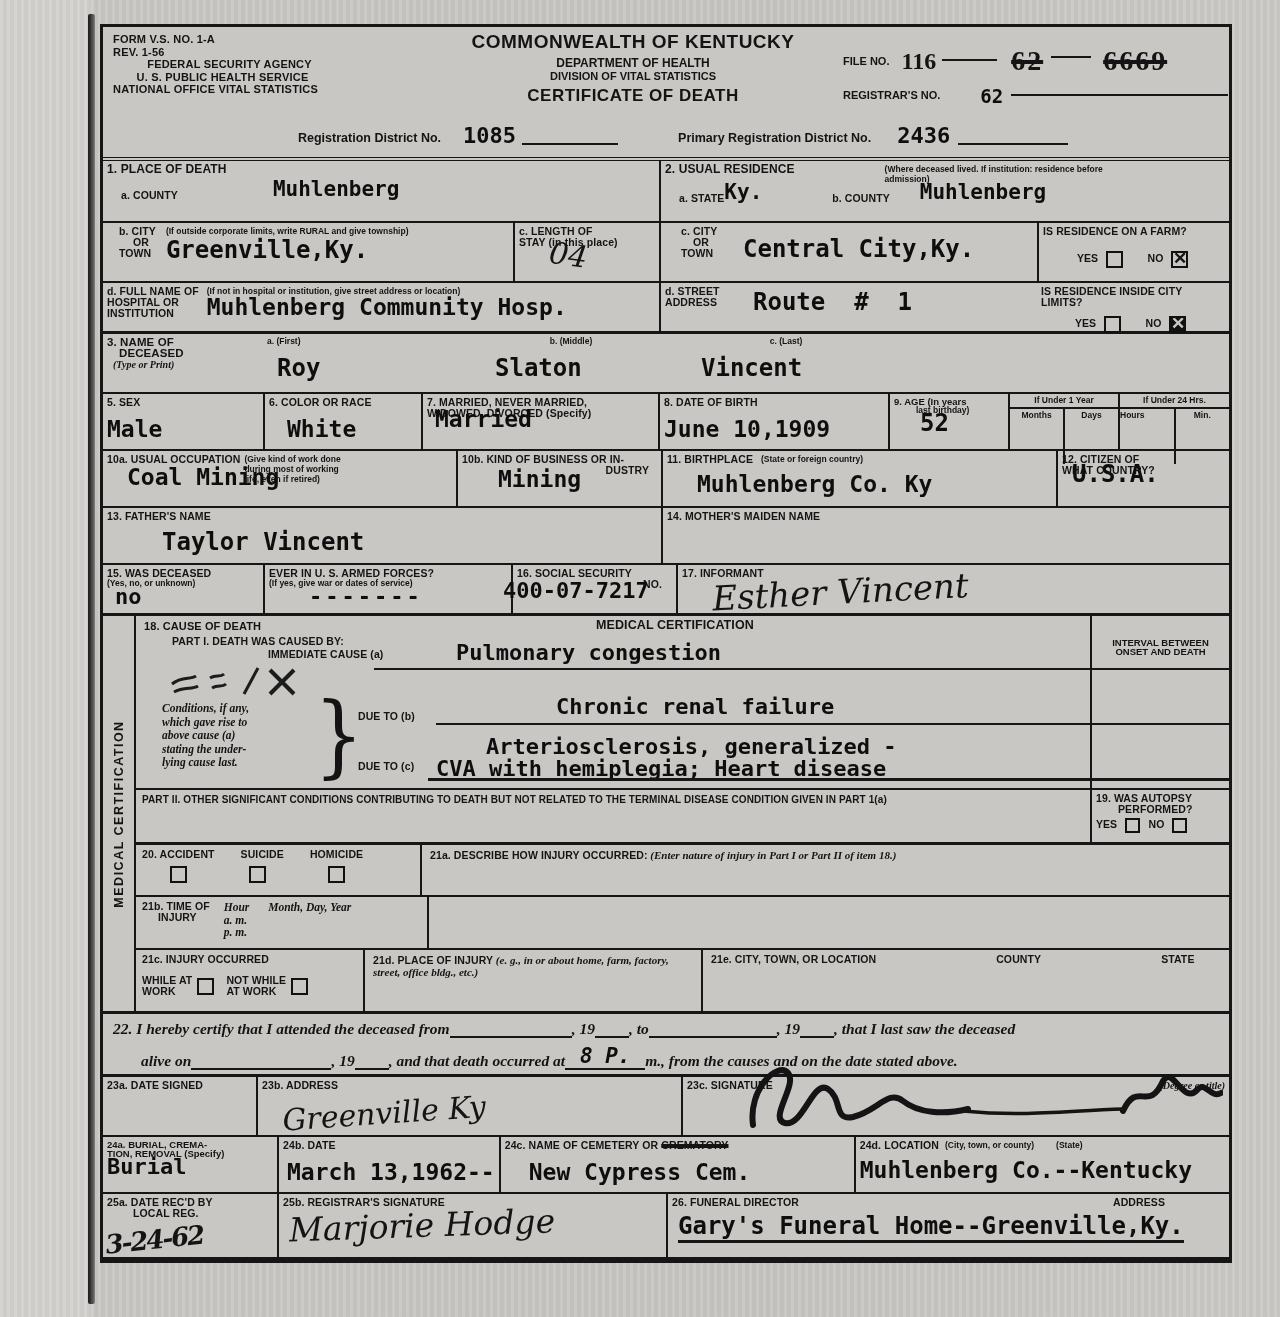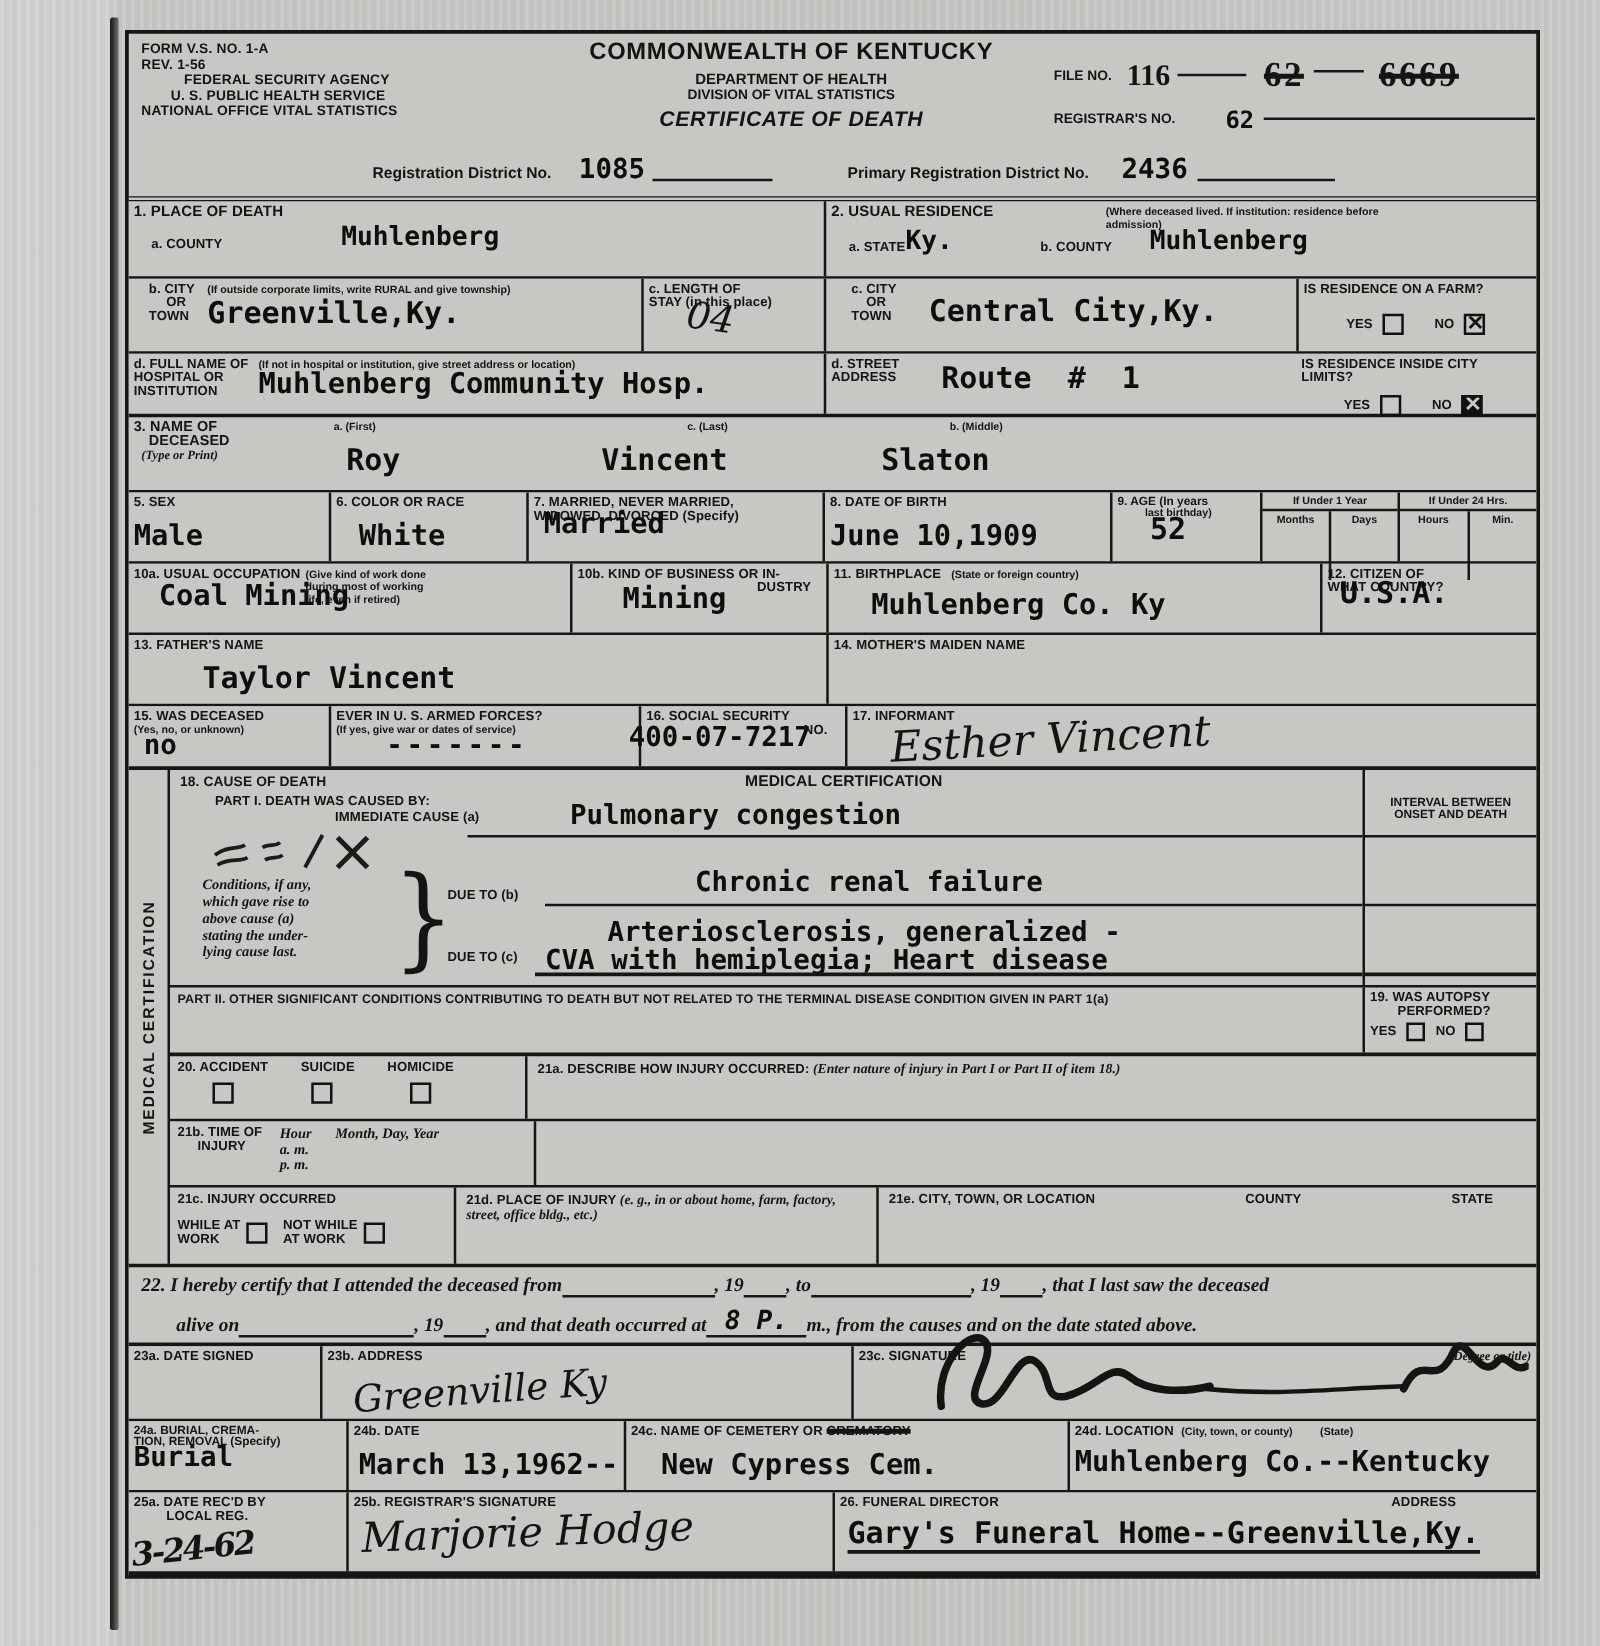--- a/index.html
+++ b/index.html
@@ -26,21 +26,21 @@
     border:3px solid #161616; background:#c8c7c4;
     font-size:10px; z-index:2;
   }
   .hdr { position:relative; height:134px; border-bottom:4px double #161616; }
   .hdr-left { position:absolute; left:10px; top:6px; font-weight:bold; line-height:12.5px; font-size:11px; letter-spacing:.2px; }
   .hdr-left .ind { text-align:center; }
   .hdr-center { position:absolute; left:330px; top:4px; width:400px; text-align:center; font-weight:bold; }
   .hdr-center .big { font-size:19px; letter-spacing:.5px; }
   .hdr-center .mid { font-size:12px; margin-top:3px; }
   .hdr-center .mid2 { font-size:11px; }
-  .hdr-center .cert { font-size:17px; margin-top:4px; letter-spacing:.5px;font-style:italic; }
+  .hdr-center .cert { font-size:17px; margin-top:4px; letter-spacing:.5px; }
   .hdr-right { position:absolute; left:740px; top:18px; width:385px; }
   .filerow { display:flex; align-items:center; font-weight:bold; }
   .filerow .lab { font-size:11px; }
   .serif-num { font-family:"Liberation Serif", serif; font-weight:bold; }
   .file-no { font-size:24px; margin-left:12px; line-height:18px; }
   .stamp { font-size:28px; text-decoration:line-through; text-decoration-thickness:4px; letter-spacing:2px; }
   .regline { position:absolute; left:195px; top:96px; width:920px; display:flex; font-weight:bold; font-size:12.5px; align-items:flex-end; }
   .hand { font-family:"DejaVu Serif", serif; font-style:italic; }
   .typed { font-family:"DejaVu Sans Mono", monospace; font-weight:bold; white-space:pre; color:#0e0e0e; }
   .blank { display:inline-block; border-bottom:2px solid #161616; }
@@ -203,27 +203,27 @@
     <div class="row" style="height:60px">
       <div class="cell" style="flex:0 0 160px">
         <div class="lbl" style="font-size:11.5px">3. NAME OF</div>
         <div class="lbl" style="font-size:11.5px; padding-left:12px">DECEASED</div>
         <div class="it" style="font-size:10px; padding-left:6px">(Type or Print)</div>
       </div>
       <div class="cell" style="flex:0 0 198px; border-left:none">
         <div class="lbl-sm">a. (First)</div>
         <div class="typed" style="font-size:24px; margin:8px 0 0 10px">Roy</div>
       </div>
+      <div class="cell" style="flex:0 0 220px; border-left:none">
+        <div class="lbl-sm" style="text-align:center">b. (Middle)</div>
+        <div class="typed" style="font-size:24px; margin:8px 0 0 30px">Slaton</div>
+      </div>
       <div class="cell" style="flex:0 0 210px; border-left:none">
         <div class="lbl-sm" style="text-align:center">c. (Last)</div>
         <div class="typed" style="font-size:24px; margin:8px 0 0 16px">Vincent</div>
-      </div>
-      <div class="cell" style="flex:0 0 220px; border-left:none">
-        <div class="lbl-sm" style="text-align:center">b. (Middle)</div>
-        <div class="typed" style="font-size:24px; margin:8px 0 0 30px">Slaton</div>
       </div>
     </div>
 
     <div class="row" style="height:57px">
       <div class="cell" style="flex:0 0 160px">
         <div class="lbl">5. SEX</div>
         <div class="typed" style="font-size:23px; margin-top:8px">Male</div>
       </div>
       <div class="cell" style="flex:0 0 158px">
         <div class="lbl">6. COLOR OR RACE</div>
@@ -246,21 +246,21 @@
       <div class="cell" style="flex:0 0 110px; padding:0">
         <div class="lbl-sm" style="border-bottom:2px solid #161616; text-align:center; padding:2px 0">If Under 1 Year</div>
         <div style="display:flex; height:100%">
           <div class="lbl-sm" style="flex:1; border-right:2px solid #161616; text-align:center; padding-top:2px">Months</div>
           <div class="lbl-sm" style="flex:1; text-align:center; padding-top:2px">Days</div>
         </div>
       </div>
       <div class="cell" style="flex:1; padding:0">
         <div class="lbl-sm" style="border-bottom:2px solid #161616; text-align:center; padding:2px 0">If Under 24 Hrs.</div>
         <div style="display:flex; height:100%">
-          <div class="lbl-sm" style="flex:1; border-right:2px solid #161616; text-align:center; padding-top:2px">Hours</div>
+          <div class="lbl-sm" style="flex:1; border-right:2px solid #161616; padding-top:2px">Hours</div>
           <div class="lbl-sm" style="flex:1; text-align:center; padding-top:2px">Min.</div>
         </div>
       </div>
     </div>
 
     <div class="row" style="height:57px">
       <div class="cell" style="flex:0 0 353px">
         <div style="display:flex">
           <span class="lbl">10a. USUAL OCCUPATION</span>
           <span class="note" style="width:110px; margin-left:4px">(Give kind of work done during most of working life, even if retired)</span>

